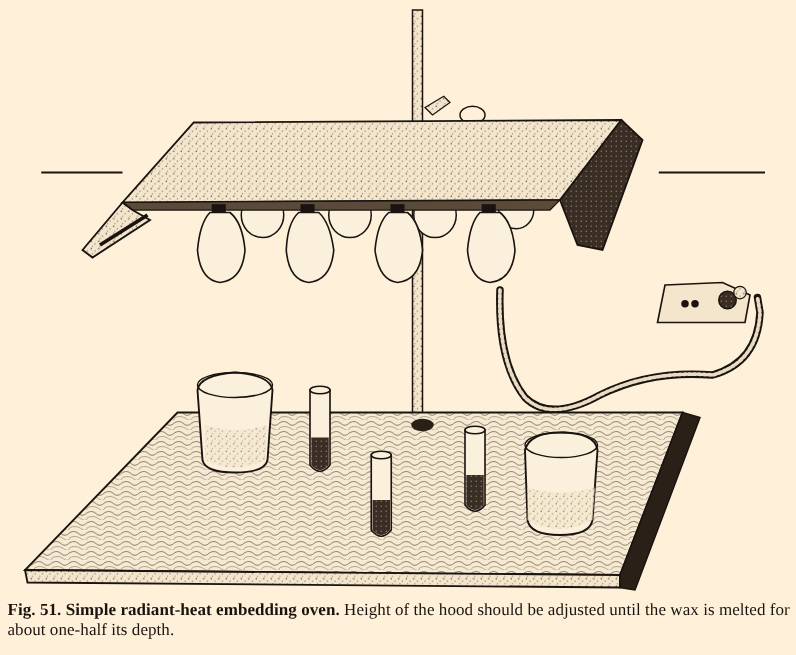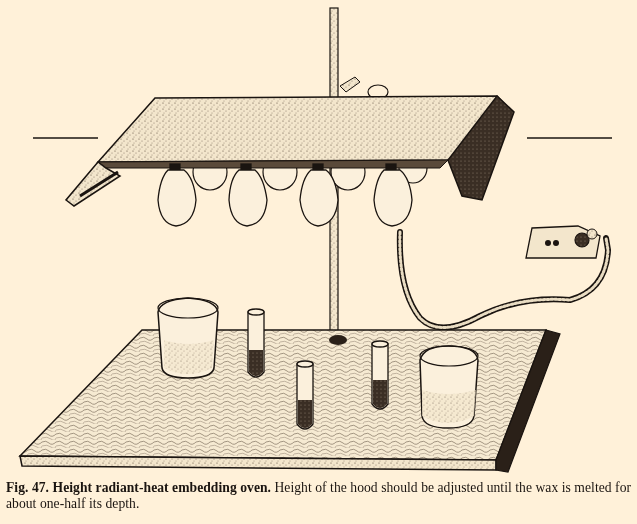--- a/index.html
+++ b/index.html
@@ -128,16 +128,16 @@
       <path d="M298 400 L312 400 L312 424 Q305 432 298 424 Z" fill="url(#darkhatch)" stroke="none"></path>
 
       <path d="M372 344 L372 404 Q380 414 388 404 L388 344 Z" fill="#fbf0dc"></path>
       <ellipse cx="380" cy="344" rx="8" ry="3" fill="#fbf0dc"></ellipse>
       <path d="M373 380 L387 380 L387 404 Q380 412 373 404 Z" fill="url(#darkhatch)" stroke="none"></path>
     </g>
   </svg>
 </div>
 
 <div class="caption">
-  <span class="fig-label">Fig. 47.</span>
-  <span class="fig-label">Height radiant-heat embedding oven.</span>
+  <span class="fig-label">Fig. 51.</span>
+  <span class="fig-label">Simple radiant-heat embedding oven.</span>
   <span>Height of the hood should be adjusted until the wax is melted for about one-half its depth.</span>
 </div>
 
 </body></html>

